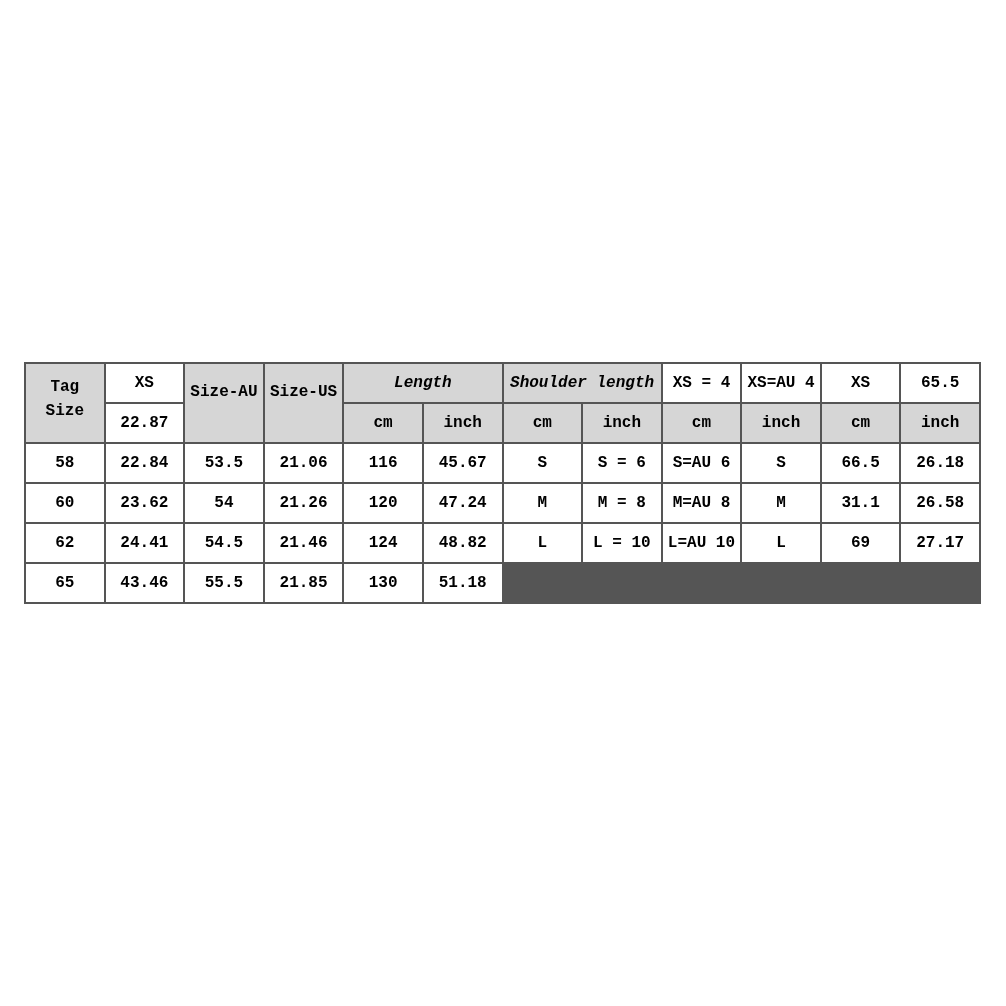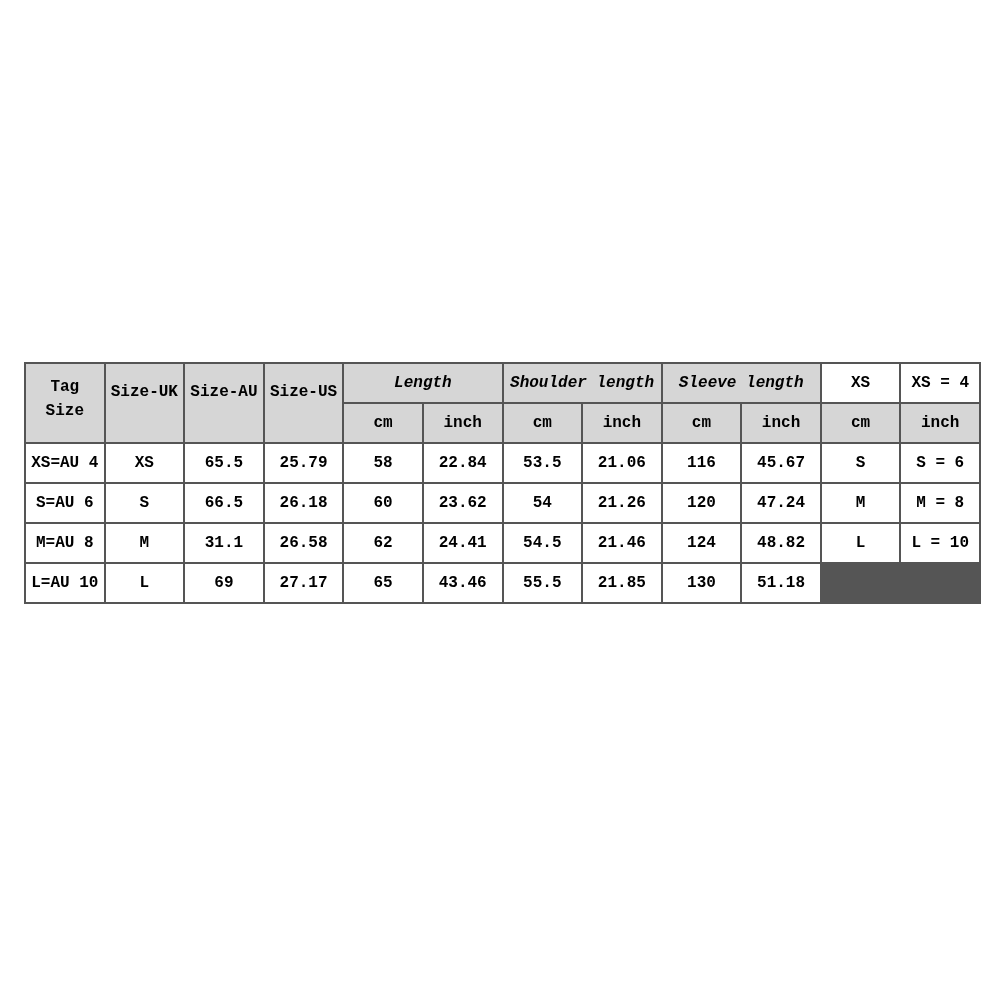--- a/index.html
+++ b/index.html
@@ -73,43 +73,41 @@
 </head>
 <body>
 
 <div class="stage">
   <div class="tbl">
 
     <div class="cell hd rs tag c1">
       <span>Tag</span>
       <span>Size</span>
     </div>
-    <div class="cell hd rs c2">Size-UK</div>
     <div class="cell hd rs c3">Size-AU</div>
     <div class="cell hd rs c4">Size-US</div>
 
     <div class="cell hd r1 g1">Length</div>
     <div class="cell hd r1 g2">Shoulder length</div>
-    <div class="cell hd r1 g3">Sleeve length</div>
 
     <div class="cell hd r2 c5">cm</div>
     <div class="cell hd r2 c6">inch</div>
     <div class="cell hd r2 c7">cm</div>
     <div class="cell hd r2 c8">inch</div>
     <div class="cell hd r2 c9">cm</div>
     <div class="cell hd r2 c10">inch</div>
     <div class="cell hd r2 c11">cm</div>
     <div class="cell hd r2 c12">inch</div>
 
     <div class="cell">XS</div>
     <div class="cell">XS = 4</div>
     <div class="cell">XS=AU 4</div>
     <div class="cell">XS</div>
     <div class="cell">65.5</div>
-    <div class="cell">25.79</div>
+    <div class="cell">22.87</div>
     <div class="cell">58</div>
     <div class="cell">22.84</div>
     <div class="cell">53.5</div>
     <div class="cell">21.06</div>
     <div class="cell">116</div>
     <div class="cell">45.67</div>
 
     <div class="cell">S</div>
     <div class="cell">S = 6</div>
     <div class="cell">S=AU 6</div>

